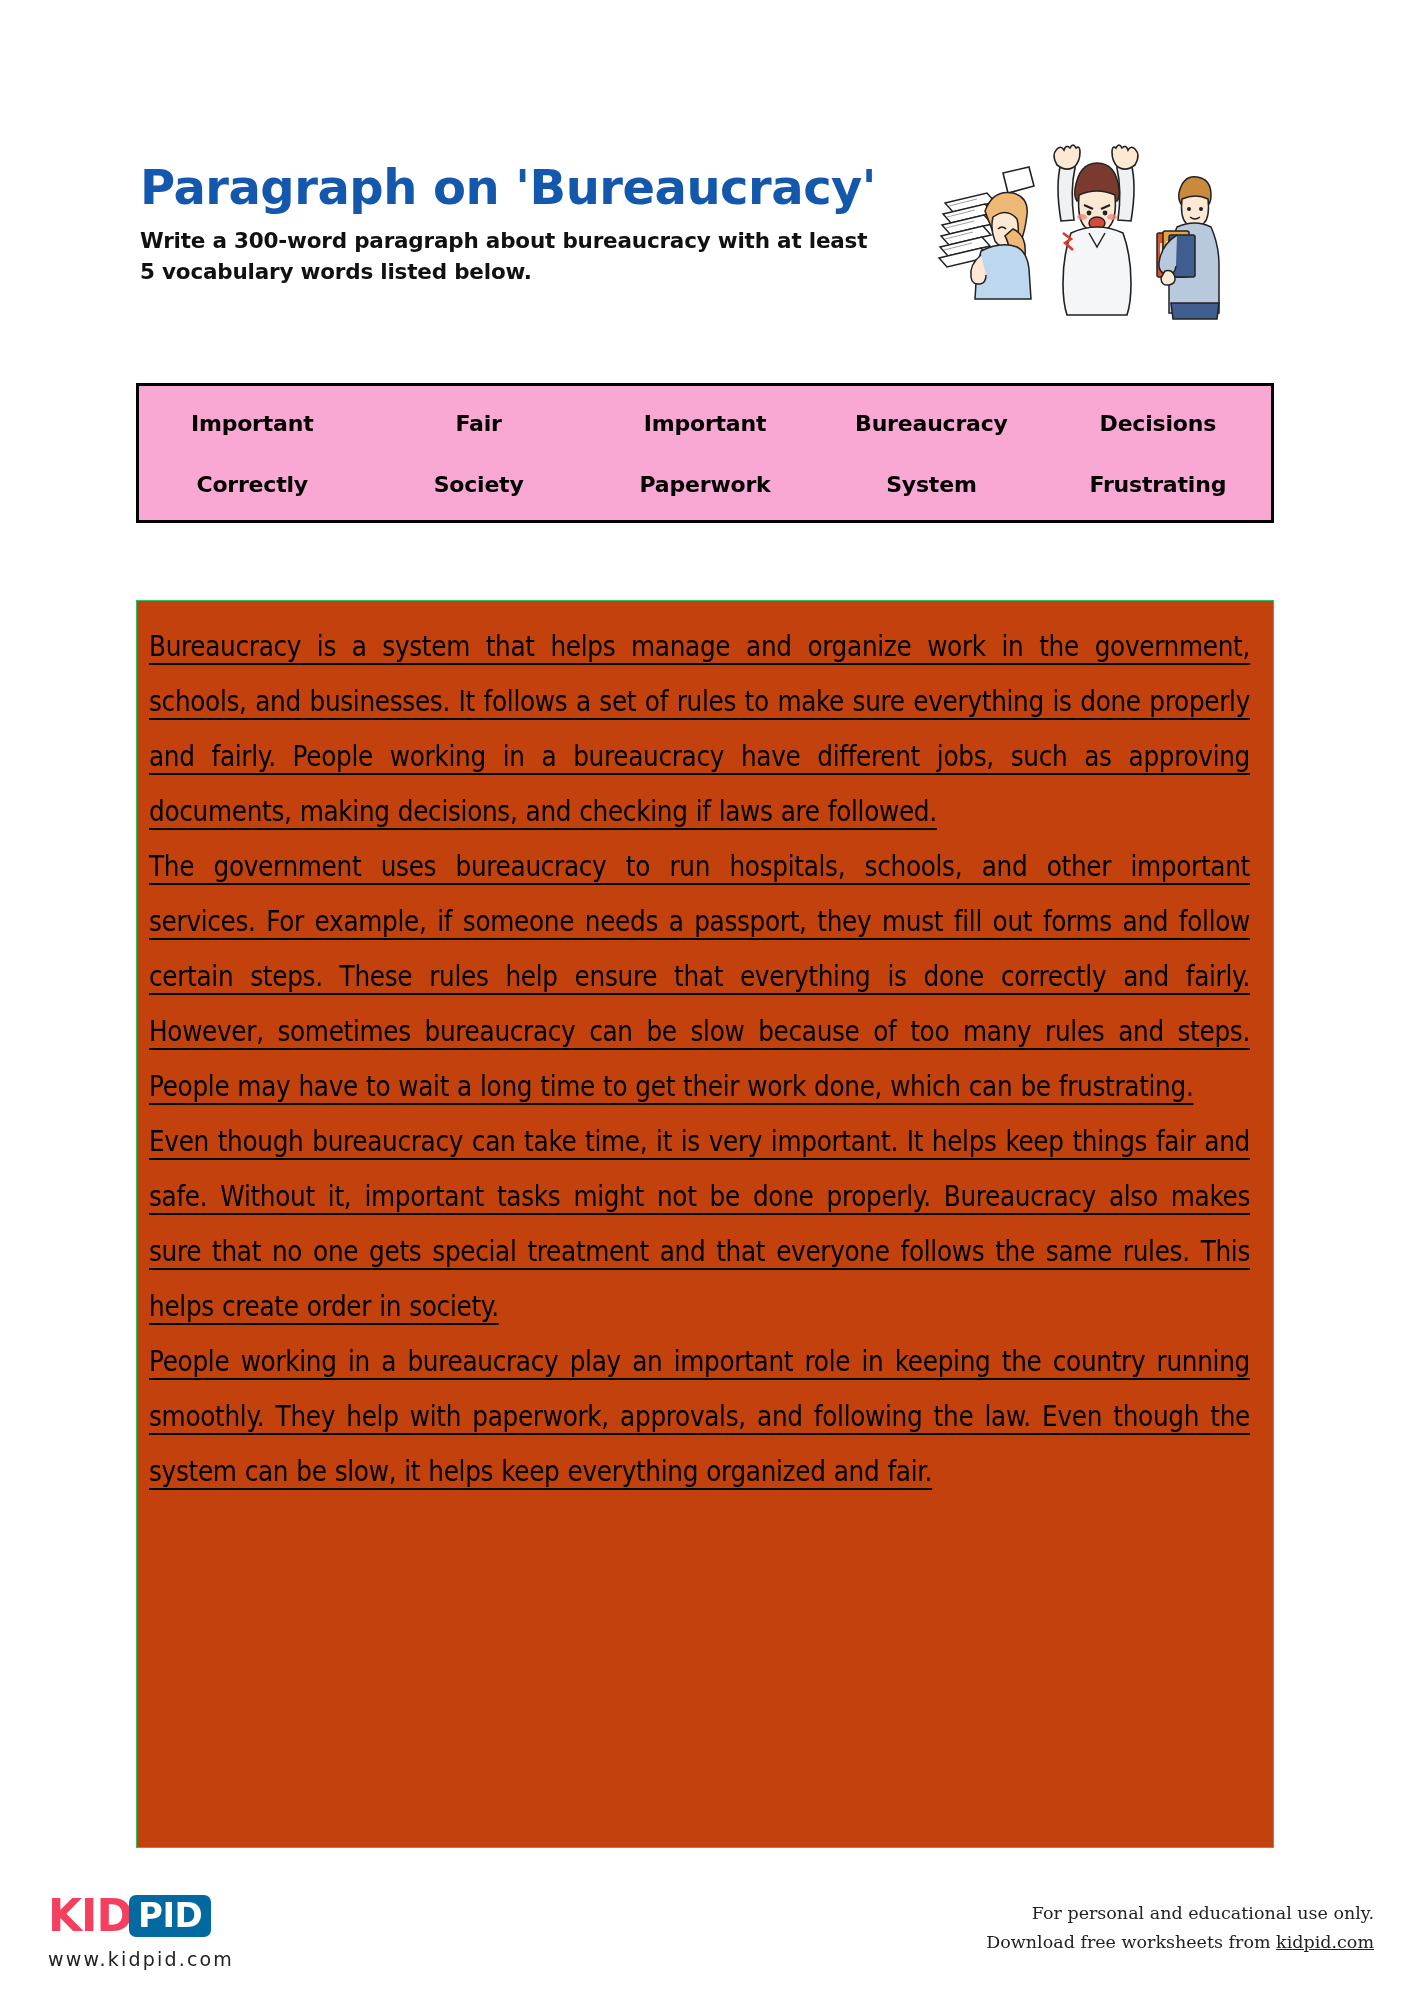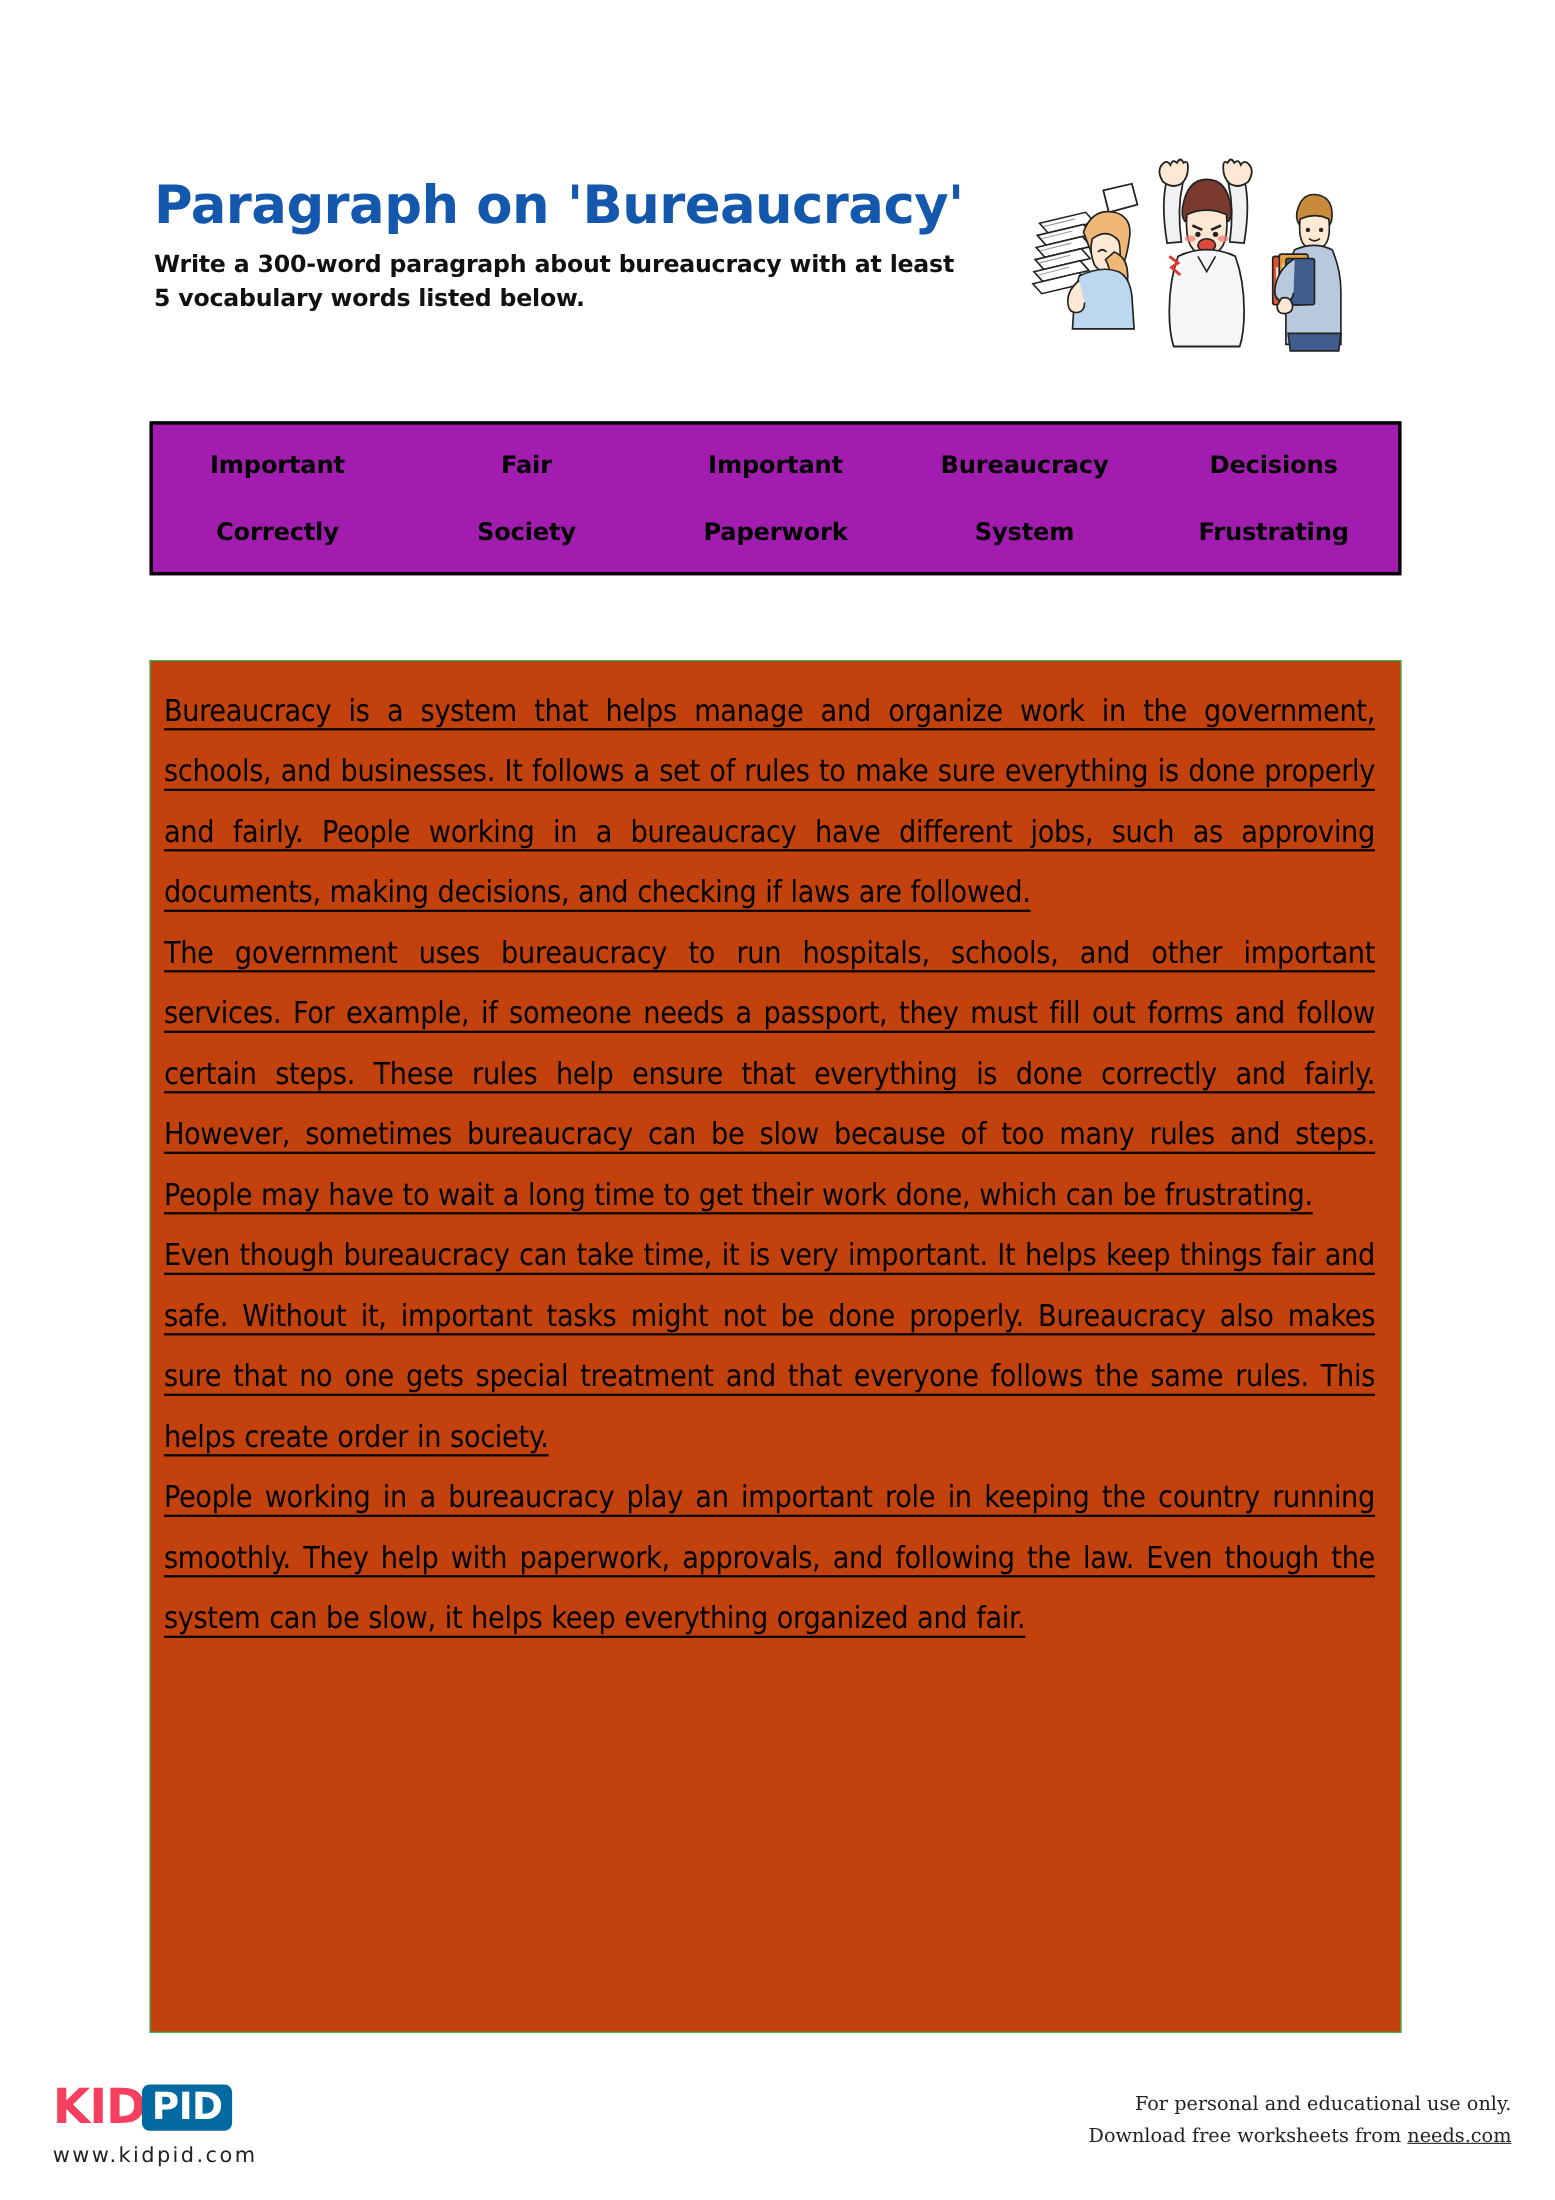--- a/index.html
+++ b/index.html
@@ -60,21 +60,21 @@
 
   
   .vocab-box {
     position: absolute;
     left: 136px;
     top: 383px;
     width: 1138px;
     height: 140px;
     border: 3px solid #000000;
     box-sizing: border-box;
-    background: #a21caf;
+    background: #f9a8d4;
   }
   .vocab-row {
     display: flex;
     width: 100%;
     height: 50%;
     align-items: center;
   }
   .vocab-cell {
     flex: 1 1 0;
     text-align: center;
@@ -310,17 +310,17 @@
   <div class="footer">
     <div class="logo-wrap">
       <div class="logo-mark">
         <span class="logo-kid">KID</span>
         <span class="logo-pid">PID</span>
       </div>
       <div class="logo-url">www.kidpid.com</div>
     </div>
     <div class="footer-note">
       <div>For personal and educational use only.</div>
-      <div><span>Download free worksheets from </span><a href="#">needs.com</a></div>
+      <div><span>Download free worksheets from </span><a href="#">kidpid.com</a></div>
     </div>
   </div>
 
 </div>
 
 </body></html>

